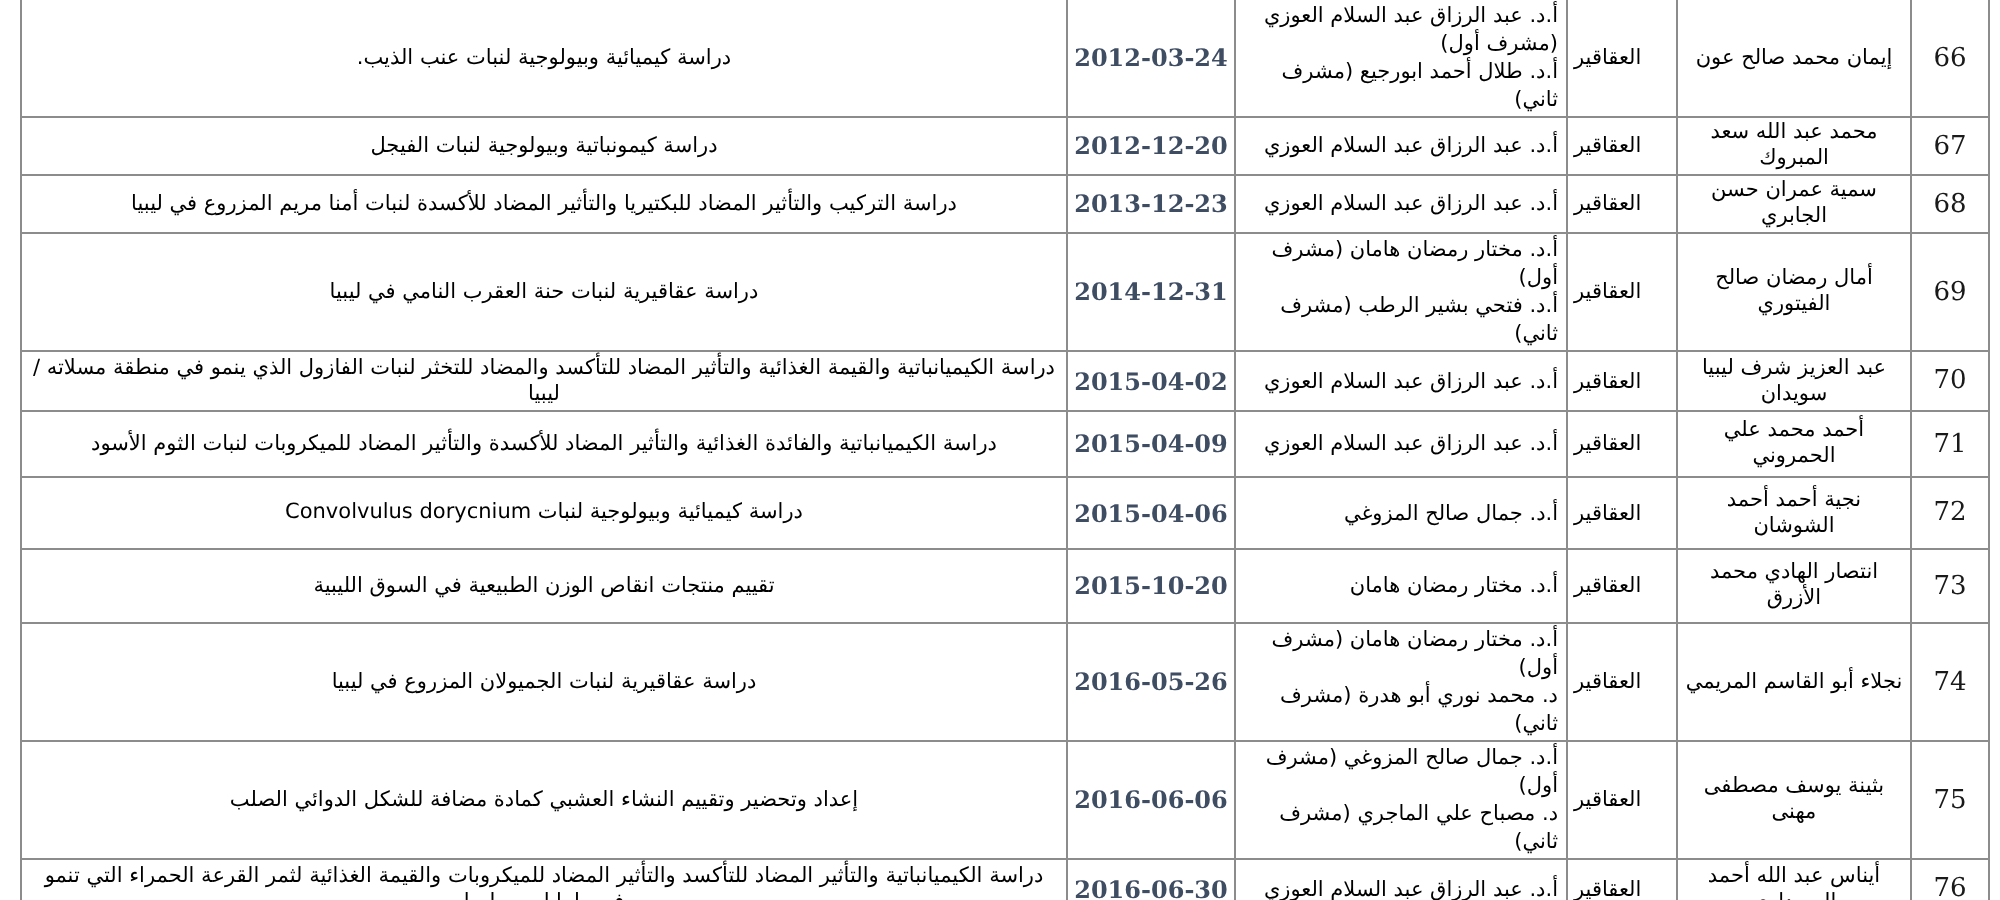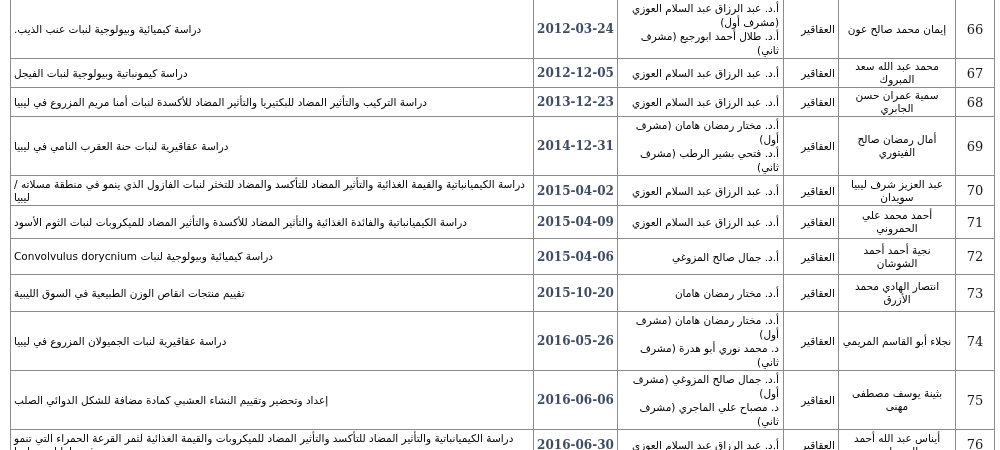--- a/index.html
+++ b/index.html
@@ -40,41 +40,41 @@
     font-size:13px;
     color:#1a1a1a;
     margin-top:20px;
   }
   .cell-name{
     text-align:center;
     font-size:10.5px;
     line-height:13px;
   }
   .cell-dept{
-    text-align:right;
+    text-align:left;
     font-size:10.5px;
   }
   .cell-sup{
     text-align:right;
     font-size:10.5px;
     line-height:14px;
     white-space:pre-line;
     padding-right:4px;
   }
   .cell-date{
     text-align:center;
     direction:ltr;
     font-family:"DejaVu Serif",serif;
     font-weight:bold;
     font-size:12px;
     color:#3f4d63;
     letter-spacing:0px;
   }
   .cell-title{
-    text-align:left;
+    text-align:center;
     font-size:10.5px;
     line-height:13px;
   }
 </style>
 </head>
 <body>
 
 <div class="table-wrap">
   <table class="thesis-table">
     <colgroup>
@@ -93,21 +93,21 @@
           <td class="cell-sup">أ.د. عبد الرزاق عبد السلام العوزي (مشرف أول)
 أ.د. طلال أحمد ابورجيع (مشرف ثاني)</td>
           <td class="cell-date">2012-03-24</td>
           <td class="cell-title">دراسة كيميائية وبيولوجية لنبات عنب الذيب.</td>
         </tr>
         <tr style="height: 28px;">
           <td class="cell-num">67</td>
           <td class="cell-name">محمد عبد الله سعد المبروك</td>
           <td class="cell-dept">العقاقير</td>
           <td class="cell-sup">أ.د. عبد الرزاق عبد السلام العوزي</td>
-          <td class="cell-date">2012-12-05</td>
+          <td class="cell-date">2012-12-20</td>
           <td class="cell-title">دراسة كيمونباتية وبيولوجية لنبات الفيجل</td>
         </tr>
         <tr style="height: 28px;">
           <td class="cell-num">68</td>
           <td class="cell-name">سمية عمران حسن الجابري</td>
           <td class="cell-dept">العقاقير</td>
           <td class="cell-sup">أ.د. عبد الرزاق عبد السلام العوزي</td>
           <td class="cell-date">2013-12-23</td>
           <td class="cell-title">دراسة التركيب والتأثير المضاد للبكتيريا والتأثير المضاد للأكسدة لنبات أمنا مريم المزروع في ليبيا</td>
         </tr>

